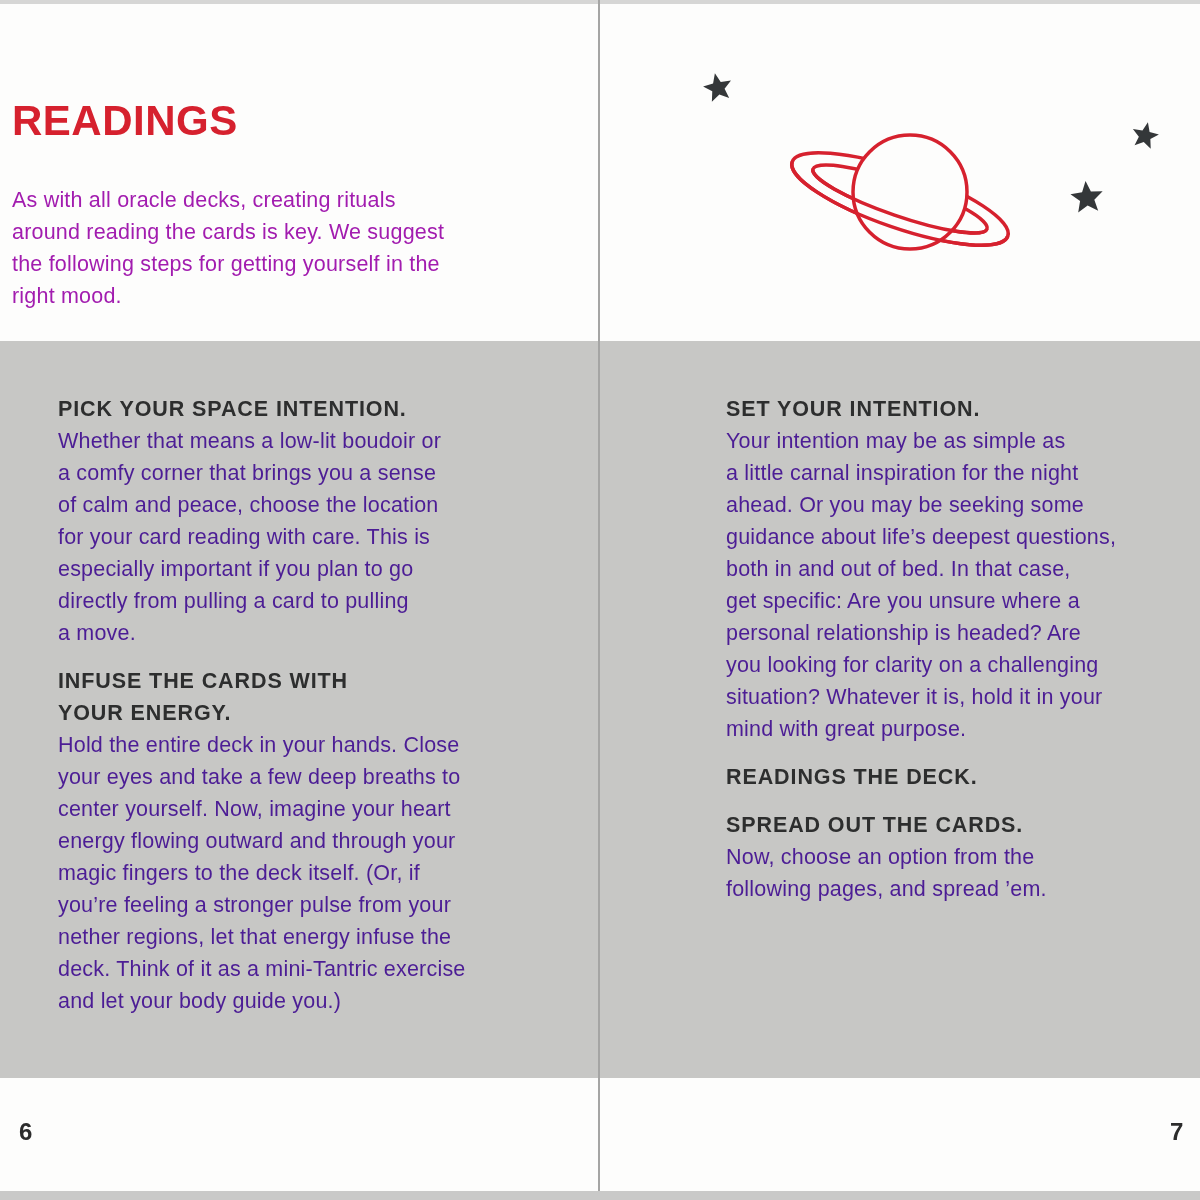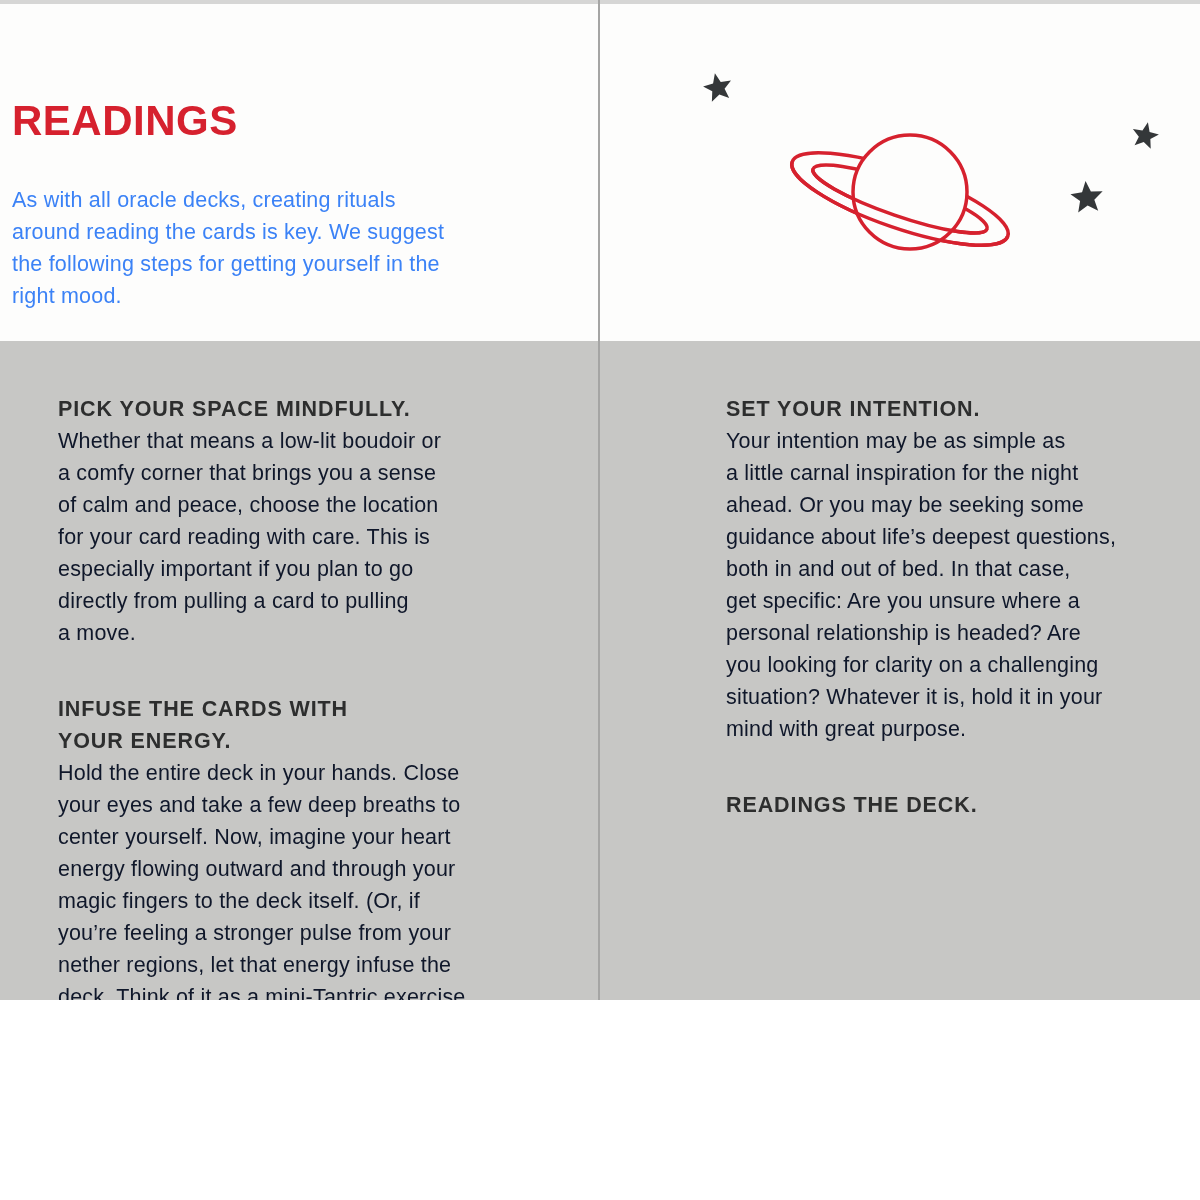--- a/index.html
+++ b/index.html
@@ -2,21 +2,21 @@
 <html><head>
 <meta charset="utf-8">
 <style>
   * { margin: 0; padding: 0; box-sizing: border-box; }
   html, body { background: #ffffff; }
   body { width: 1200px; height: 1200px; font-family: "Liberation Sans", sans-serif; }
 
   .spread {
     position: relative;
     width: 1200px;
-    height: 1000px;
+    height: 1200px;
     background: #fdfdfc;
     overflow: hidden;
   }
 
   .strip-top {
     position: absolute; left: 0; top: 0;
     width: 1200px; height: 4px;
     background: #d6d6d5;
   }
   .strip-bottom {
@@ -35,45 +35,45 @@
     font-size: 42px; font-weight: bold;
     letter-spacing: 0.5px;
     color: #d6212e;
   }
 
   .intro-text {
     position: absolute; left: 12px; top: 184px;
     width: 540px;
     font-size: 21.5px; line-height: 32px;
     letter-spacing: 0.2px;
-    color: #3b82f6;
+    color: #a21caf;
     white-space: pre-line;
   }
 
   .panel {
     position: absolute; top: 341px; height: 737px;
     background: #c7c7c5;
   }
   .panel-left  { left: 0;   width: 599px; padding: 52px 40px 0 58px; }
   .panel-right { left: 600px; width: 600px; padding: 52px 52px 0 126px; }
 
-  .section { margin-top: 44px; }
+  .section { margin-top: 16px; }
   .section:first-child { margin-top: 0; }
 
   .section-heading {
     font-size: 21.5px; line-height: 32px;
     font-weight: bold;
     letter-spacing: 0.9px;
     color: #2d2e2e;
     white-space: pre-line;
   }
   .section-body {
     font-size: 21.5px; line-height: 32px;
     letter-spacing: 0.2px;
-    color: #0f172a;
+    color: #4c1d95;
     white-space: pre-line;
   }
 
   .page-number {
     position: absolute; top: 1118px;
     font-size: 24px; font-weight: bold;
     color: #2c2c2c;
   }
   .page-number-left  { left: 19px; }
   .page-number-right { left: 1170px; }
@@ -92,21 +92,21 @@
 
   <h1 class="page-title">READINGS</h1>
 
   <p class="intro-text">As with all oracle decks, creating rituals
 around reading the cards is key. We suggest
 the following steps for getting yourself in the
 right mood.</p>
 
   <div class="panel panel-left">
     <div class="section">
-      <div class="section-heading">PICK YOUR SPACE MINDFULLY.</div>
+      <div class="section-heading">PICK YOUR SPACE INTENTION.</div>
       <div class="section-body">Whether that means a low-lit boudoir or
 a comfy corner that brings you a sense
 of calm and peace, choose the location
 for your card reading with care. This is
 especially important if you plan to go
 directly from pulling a card to pulling
 a move.</div>
     </div>
     <div class="section">
       <div class="section-heading">INFUSE THE CARDS WITH
@@ -165,20 +165,25 @@
 both in and out of bed. In that case,
 get specific: Are you unsure where a
 personal relationship is headed? Are
 you looking for clarity on a challenging
 situation? Whatever it is, hold it in your
 mind with great purpose.</div>
     </div>
     <div class="section">
       <div class="section-heading">READINGS THE DECK.</div>
     </div>
+    <div class="section">
+      <div class="section-heading">SPREAD OUT THE CARDS.</div>
+      <div class="section-body">Now, choose an option from the
+following pages, and spread ’em.</div>
+    </div>
   </div>
 
   <div class="divider"></div>
 
   <div class="page-number page-number-left">6</div>
   <div class="page-number page-number-right">7</div>
 
   <div class="strip-bottom"></div>
 
 </div>

